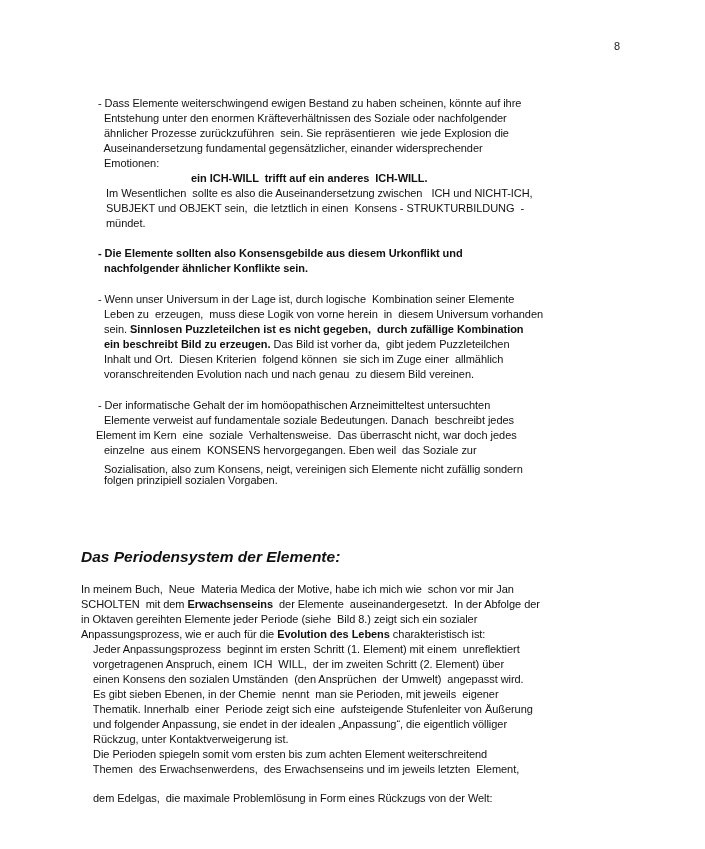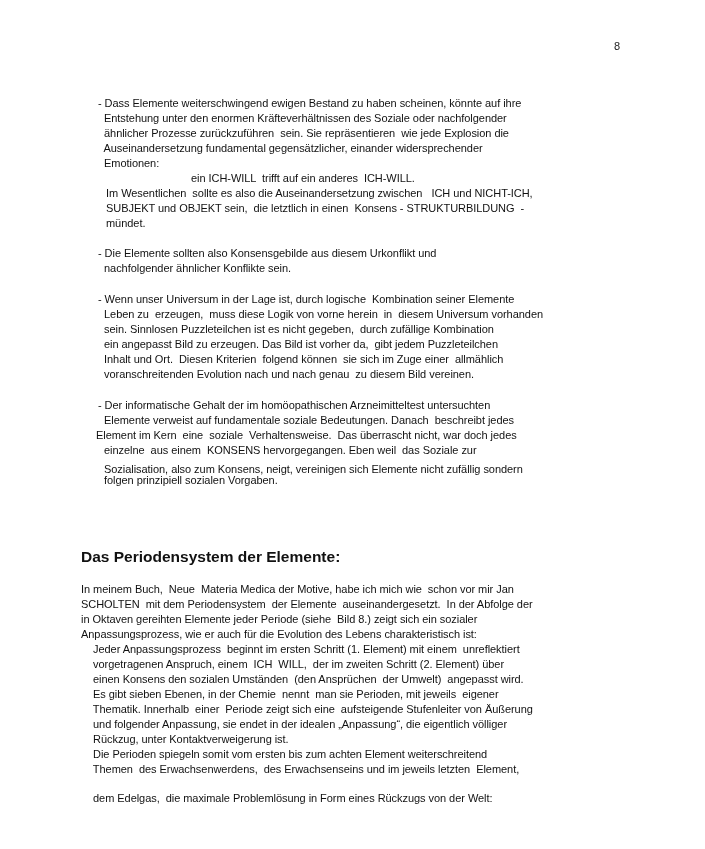--- a/index.html
+++ b/index.html
@@ -9,24 +9,24 @@
   }
   .page-number {
     position: absolute; top: 40px; left: 614px;
     font-size: 11px; color: #222;
   }
   .lines { position: absolute; left: 0; top: 0; }
   .ln {
     position: absolute; white-space: pre; font-size: 11px; line-height: 15px;
     letter-spacing: -0.05px;
   }
-  .b { font-weight: normal; text-align: center; }
+  .b { font-weight: bold; text-align: center; }
   .heading {
     position: absolute; left: 81px; top: 548px;
-    font-size: 15.5px; font-weight: bold; white-space: pre;
+    font-size: 15.5px; font-weight: bold; white-space: pre; font-style: italic;
   }
 </style>
 </head>
 <body>
 
 <div class="page-number">8</div>
 
 <div class="lines">
 
   <div class="ln" style="left:98px;top:96px">- Dass Elemente weiterschwingend ewigen Bestand zu haben scheinen, könnte auf ihre</div>
@@ -38,35 +38,35 @@
   <div class="ln" style="left:106px;top:186px">Im Wesentlichen  sollte es also die Auseinandersetzung zwischen   ICH und NICHT-ICH,</div>
   <div class="ln" style="left:106px;top:201px">SUBJEKT und OBJEKT sein,  die letztlich in einen  Konsens - STRUKTURBILDUNG  -</div>
   <div class="ln" style="left:106px;top:216px">mündet.</div>
 
   <div class="ln b" style="left:98px;top:246px">- Die Elemente sollten also Konsensgebilde aus diesem Urkonflikt und</div>
   <div class="ln b" style="left:98px;top:261px">  nachfolgender ähnlicher Konflikte sein.</div>
 
   <div class="ln" style="left:98px;top:292px">- Wenn unser Universum in der Lage ist, durch logische  Kombination seiner Elemente</div>
   <div class="ln" style="left:98px;top:307px">  Leben zu  erzeugen,  muss diese Logik von vorne herein  in  diesem Universum vorhanden</div>
   <div class="ln" style="left:98px;top:322px"><span>  sein. </span><span class="b">Sinnlosen Puzzleteilchen ist es nicht gegeben,  durch zufällige Kombination</span></div>
-  <div class="ln" style="left:98px;top:337px"><span class="b">  ein angepasst Bild zu erzeugen.</span><span> Das Bild ist vorher da,  gibt jedem Puzzleteilchen</span></div>
+  <div class="ln" style="left:98px;top:337px"><span class="b">  ein beschreibt Bild zu erzeugen.</span><span> Das Bild ist vorher da,  gibt jedem Puzzleteilchen</span></div>
   <div class="ln" style="left:98px;top:352px">  Inhalt und Ort.  Diesen Kriterien  folgend können  sie sich im Zuge einer  allmählich</div>
   <div class="ln" style="left:98px;top:367px">  voranschreitenden Evolution nach und nach genau  zu diesem Bild vereinen.</div>
 
   <div class="ln" style="left:98px;top:398px">- Der informatische Gehalt der im homöopathischen Arzneimitteltest untersuchten</div>
   <div class="ln" style="left:98px;top:413px">  Elemente verweist auf fundamentale soziale Bedeutungen. Danach  beschreibt jedes</div>
   <div class="ln" style="left:90px;top:428px">  Element im Kern  eine  soziale  Verhaltensweise.  Das überrascht nicht, war doch jedes</div>
   <div class="ln" style="left:98px;top:443px">  einzelne  aus einem  KONSENS hervorgegangen. Eben weil  das Soziale zur</div>
   <div class="ln" style="left:98px;top:462px">  Sozialisation, also zum Konsens, neigt, vereinigen sich Elemente nicht zufällig sondern</div>
   <div class="ln" style="left:98px;top:473px">  folgen prinzipiell sozialen Vorgaben.</div>
 
   <div class="heading">Das Periodensystem der Elemente:</div>
 
   <div class="ln" style="left:81px;top:582px">In meinem Buch,  Neue  Materia Medica der Motive, habe ich mich wie  schon vor mir Jan</div>
-  <div class="ln" style="left:81px;top:597px"><span>SCHOLTEN  mit dem </span><span class="b">Periodensystem</span><span>  der Elemente  auseinandergesetzt.  In der Abfolge der</span></div>
+  <div class="ln" style="left:81px;top:597px"><span>SCHOLTEN  mit dem </span><span class="b">Erwachsenseins</span><span>  der Elemente  auseinandergesetzt.  In der Abfolge der</span></div>
   <div class="ln" style="left:81px;top:612px">in Oktaven gereihten Elemente jeder Periode (siehe  Bild 8.) zeigt sich ein sozialer</div>
   <div class="ln" style="left:81px;top:627px"><span>Anpassungsprozess, wie er auch für die </span><span class="b">Evolution des Lebens</span><span> charakteristisch ist:</span></div>
 
   <div class="ln" style="left:81px;top:642px">    Jeder Anpassungsprozess  beginnt im ersten Schritt (1. Element) mit einem  unreflektiert</div>
   <div class="ln" style="left:81px;top:657px">    vorgetragenen Anspruch, einem  ICH  WILL,  der im zweiten Schritt (2. Element) über</div>
   <div class="ln" style="left:81px;top:672px">    einen Konsens den sozialen Umständen  (den Ansprüchen  der Umwelt)  angepasst wird.</div>
   <div class="ln" style="left:81px;top:687px">    Es gibt sieben Ebenen, in der Chemie  nennt  man sie Perioden, mit jeweils  eigener</div>
   <div class="ln" style="left:81px;top:702px">    Thematik. Innerhalb  einer  Periode zeigt sich eine  aufsteigende Stufenleiter von Äußerung</div>
   <div class="ln" style="left:81px;top:717px">    und folgender Anpassung, sie endet in der idealen „Anpassung“, die eigentlich völliger</div>
   <div class="ln" style="left:81px;top:732px">    Rückzug, unter Kontaktverweigerung ist.</div>

